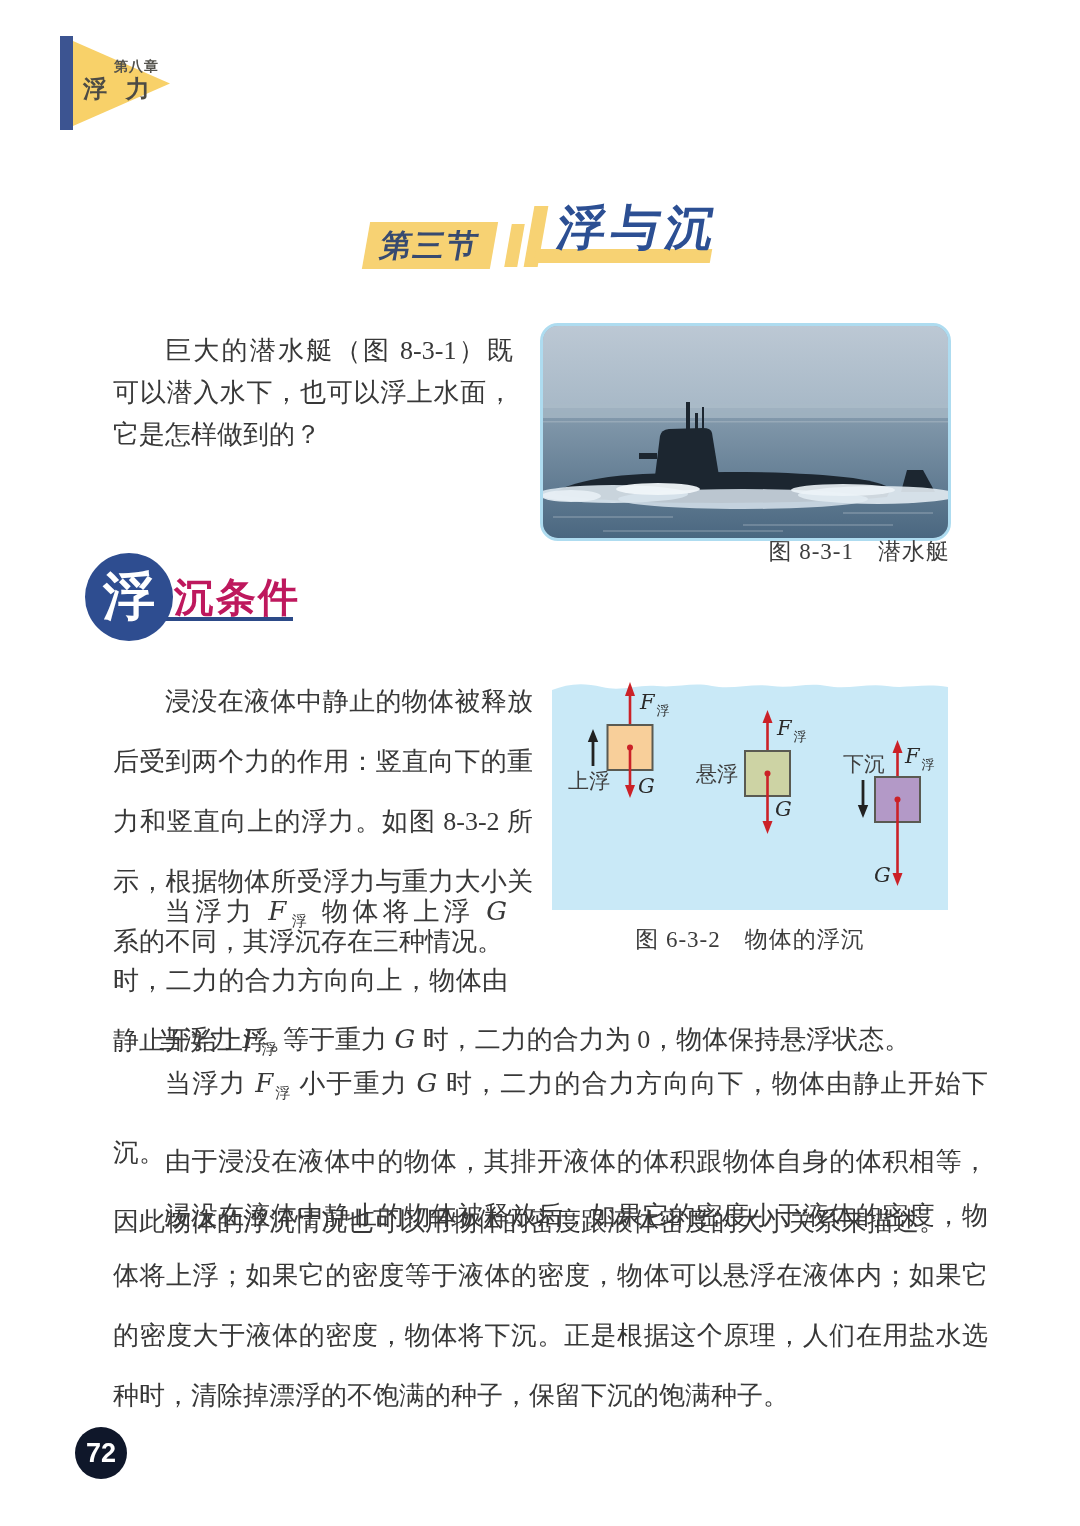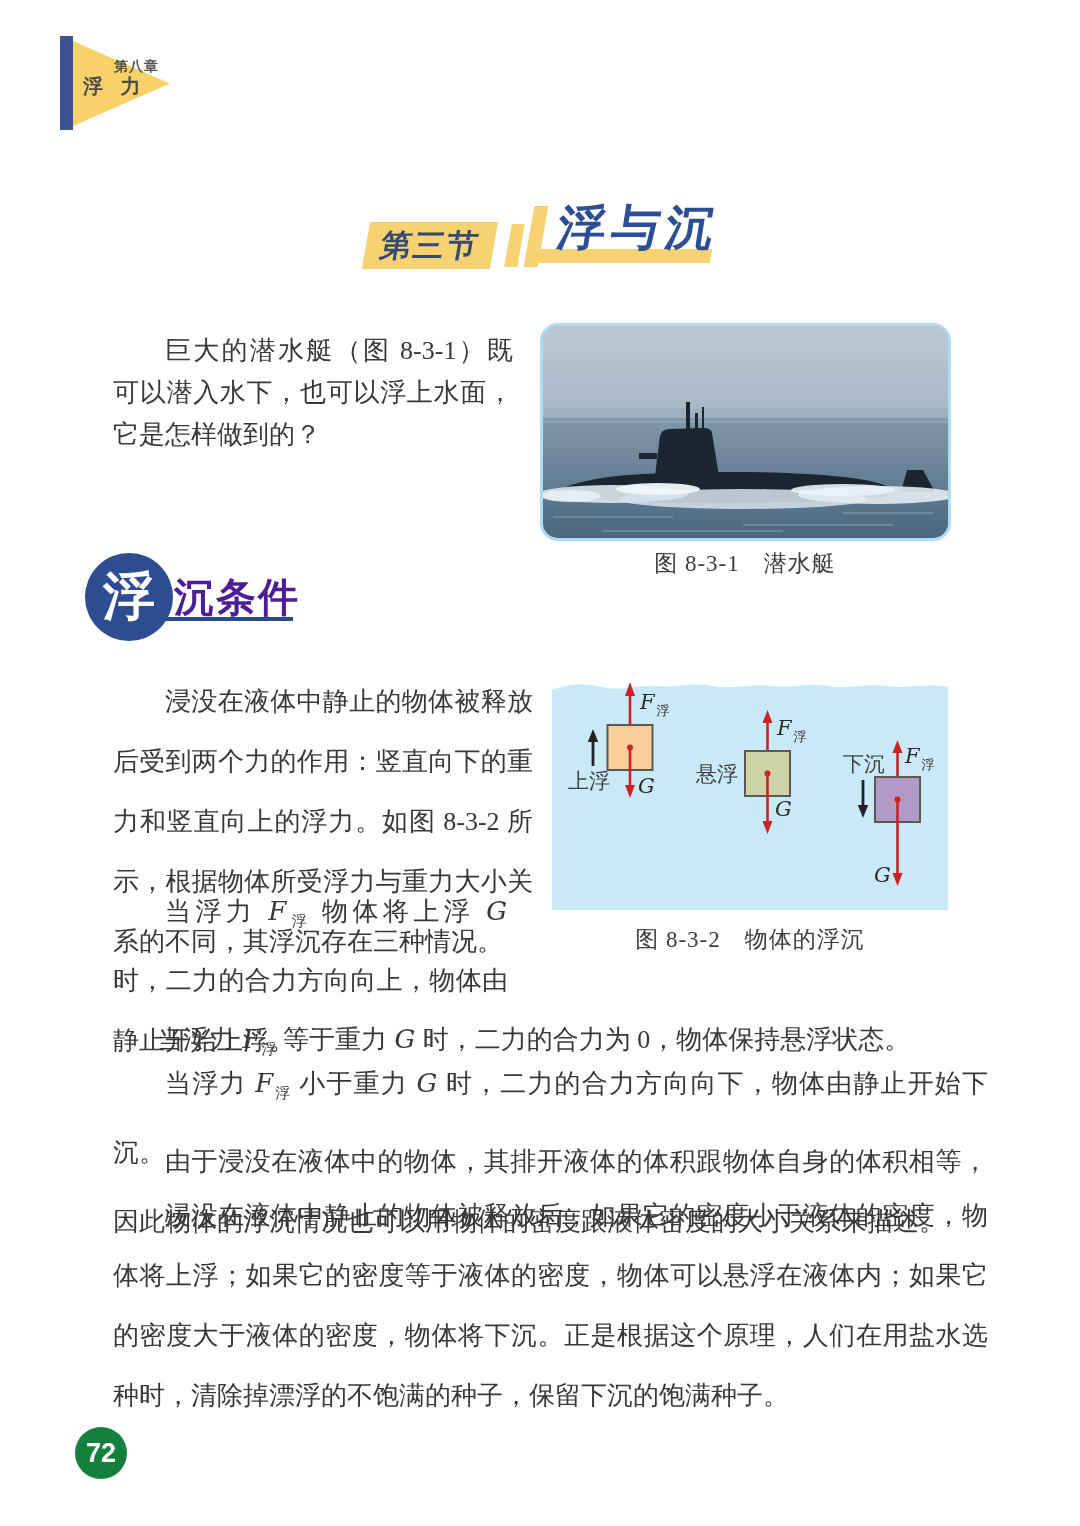--- a/index.html
+++ b/index.html
@@ -10,21 +10,21 @@
   }
   .abs{position:absolute;}
 
   
   .pennant-bar{left:60px;top:36px;width:13px;height:94px;background:#3c5491;}
   .pennant-flag{left:73px;top:41px;width:97px;height:85px;background:#f8d169;
     -webkit-clip-path:polygon(0 0,100% 50%,0 100%);clip-path:polygon(0 0,100% 50%,0 100%);}
   .pennant-chapter{left:86px;top:58px;font-family:"Liberation Sans",sans-serif;
     font-size:14px;font-weight:bold;color:#53524c;letter-spacing:1px;margin-left:28px;}
   .pennant-title{left:83px;top:73px;font-family:"Liberation Sans",sans-serif;
-    font-size:20px;font-weight:bold;color:#4c4b45;letter-spacing:6px;}
+    font-size:24px;font-weight:bold;color:#4c4b45;letter-spacing:6px;}
 
   
   .sec-label-box{left:366px;top:222px;width:128px;height:47px;background:#f7d273;
     transform:skewX(-10deg);display:flex;align-items:center;justify-content:center;}
   .sec-label{font-family:"Liberation Sans",sans-serif;font-size:31px;font-weight:bold;
     color:#374a70;letter-spacing:2px;}
   .slash1{left:508px;top:224px;width:13px;height:43px;background:#f7d273;transform:skewX(-10deg);}
   .slash2{left:529px;top:206px;width:14px;height:61px;background:#f7d273;transform:skewX(-10deg);}
   .sec-title{left:558px;top:196px;font-family:"Liberation Sans",sans-serif;font-size:48px;
     font-weight:bold;color:#2c4f93;letter-spacing:6px;transform:skewX(-9deg);}
@@ -40,39 +40,39 @@
   .p-full3{left:113px;top:1096px;width:875px;margin-top:36px;}
   .p-full4{left:113px;top:1186px;width:875px;}
   .var{font-family:"DejaVu Serif",serif;font-style:italic;padding:0 1px;}
   sub.vsub{font-size:15px;font-style:normal;}
 
   
   .photo{left:540px;top:323px;width:405px;height:212px;border:3px solid #aedcf0;
     border-radius:18px;overflow:hidden;background:#9fb2c2;}
   .photo svg{display:block;}
   .fig-caption{font-size:23px;color:#3c3c3c;letter-spacing:1px;text-align:center;}
-  .cap1{left:540px;top:548px;width:410px;}
+  .cap1{left:540px;top:536px;width:410px;text-align:right;}
   .cap2{left:552px;top:924px;width:396px;}
 
   
   .diagram{left:552px;top:674px;width:396px;height:236px;}
   .dia-label{font-size:21px;fill:#3f3f3f;font-family:"Liberation Serif","DejaVu Serif",serif;}
   .f-var{font-size:21px;font-style:italic;fill:#2b2b2b;font-family:"DejaVu Serif",serif;}
   .f-sub{font-size:13px;font-style:normal;fill:#2b2b2b;font-family:"Liberation Serif",serif;}
 
   
   .head-underline{left:92px;top:617px;width:201px;height:4px;background:#2c4a88;}
   .head-circle{left:85px;top:553px;width:88px;height:88px;border-radius:50%;background:#2e4d90;
     display:flex;align-items:center;justify-content:center;}
   .head-initial{font-family:"Liberation Sans",sans-serif;font-size:52px;font-weight:bold;color:#ffffff;}
   .head-rest{left:174px;top:570px;font-family:"Liberation Sans",sans-serif;font-size:40px;
-    font-weight:bold;color:#4c1d95;letter-spacing:2px;}
-
-  
-  .page-badge{left:75px;top:1427px;width:52px;height:52px;border-radius:50%;background:#15803d;
+    font-weight:bold;color:#be185d;letter-spacing:2px;}
+
+  
+  .page-badge{left:75px;top:1427px;width:52px;height:52px;border-radius:50%;background:#0f172a;
     display:flex;align-items:center;justify-content:center;}
   .page-num{font-family:"Liberation Sans",sans-serif;font-size:27px;font-weight:bold;color:#ffffff;}
 </style>
 </head>
 <body>
 
 <div class="abs pennant-bar"></div>
 <div class="abs pennant-flag"></div>
 <div class="abs pennant-chapter">第八章</div>
 <div class="abs pennant-title">浮 力</div>
@@ -174,21 +174,21 @@
       <polygon points="345.5,212 340.5,199 350.5,199" fill="#cb2127"></polygon>
       <circle cx="345.5" cy="125.5" r="3" fill="#cb2127"></circle>
       <text class="f-var" x="353" y="89"><tspan>F</tspan><tspan class="f-sub" dy="6" dx="2">浮</tspan></text>
       <text class="f-var" x="322" y="208">G</text>
       <text class="dia-label" x="291" y="97">下沉</text>
       <line x1="311" y1="106" x2="311" y2="133" stroke="#222222" stroke-width="2.8"></line>
       <polygon points="311,144 305.8,131 316.2,131" fill="#222222"></polygon>
     </g>
   </svg>
 </div>
-<div class="abs fig-caption cap2">图 8-3-2　物体的浮沉</div>
+<div class="abs fig-caption cap2">图 6-3-2　物体的浮沉</div>
 
 <div class="abs bodytext p-left1">浸没在液体中静止的物体被释放后受到两个力的作用：竖直向下的重力和竖直向上的浮力。如图 8-3-2 所示，根据物体所受浮力与重力大小关系的不同，其浮沉存在三种情况。</div>
 
 <div class="abs bodytext p-left2"><span>当浮力 </span><span class="var">F</span><sub class="vsub">浮</sub><span> 物体将上浮 </span><span class="var">G</span><span> 时，二力的合力方向向上，物体由静止开始上浮。</span></div>
 
 <div class="abs bodytext p-full1"><span>当浮力 </span><span class="var">F</span><sub class="vsub">浮</sub><span> 等于重力 </span><span class="var">G</span><span> 时，二力的合力为 0，物体保持悬浮状态。</span></div>
 
 <div class="abs bodytext p-full2"><span>当浮力 </span><span class="var">F</span><sub class="vsub">浮</sub><span> 小于重力 </span><span class="var">G</span><span> 时，二力的合力方向向下，物体由静止开始下沉。</span></div>
 
 <div class="abs bodytext p-full3">由于浸没在液体中的物体，其排开液体的体积跟物体自身的体积相等，因此物体的浮沉情况也可以用物体的密度跟液体密度的大小关系来描述。</div>

